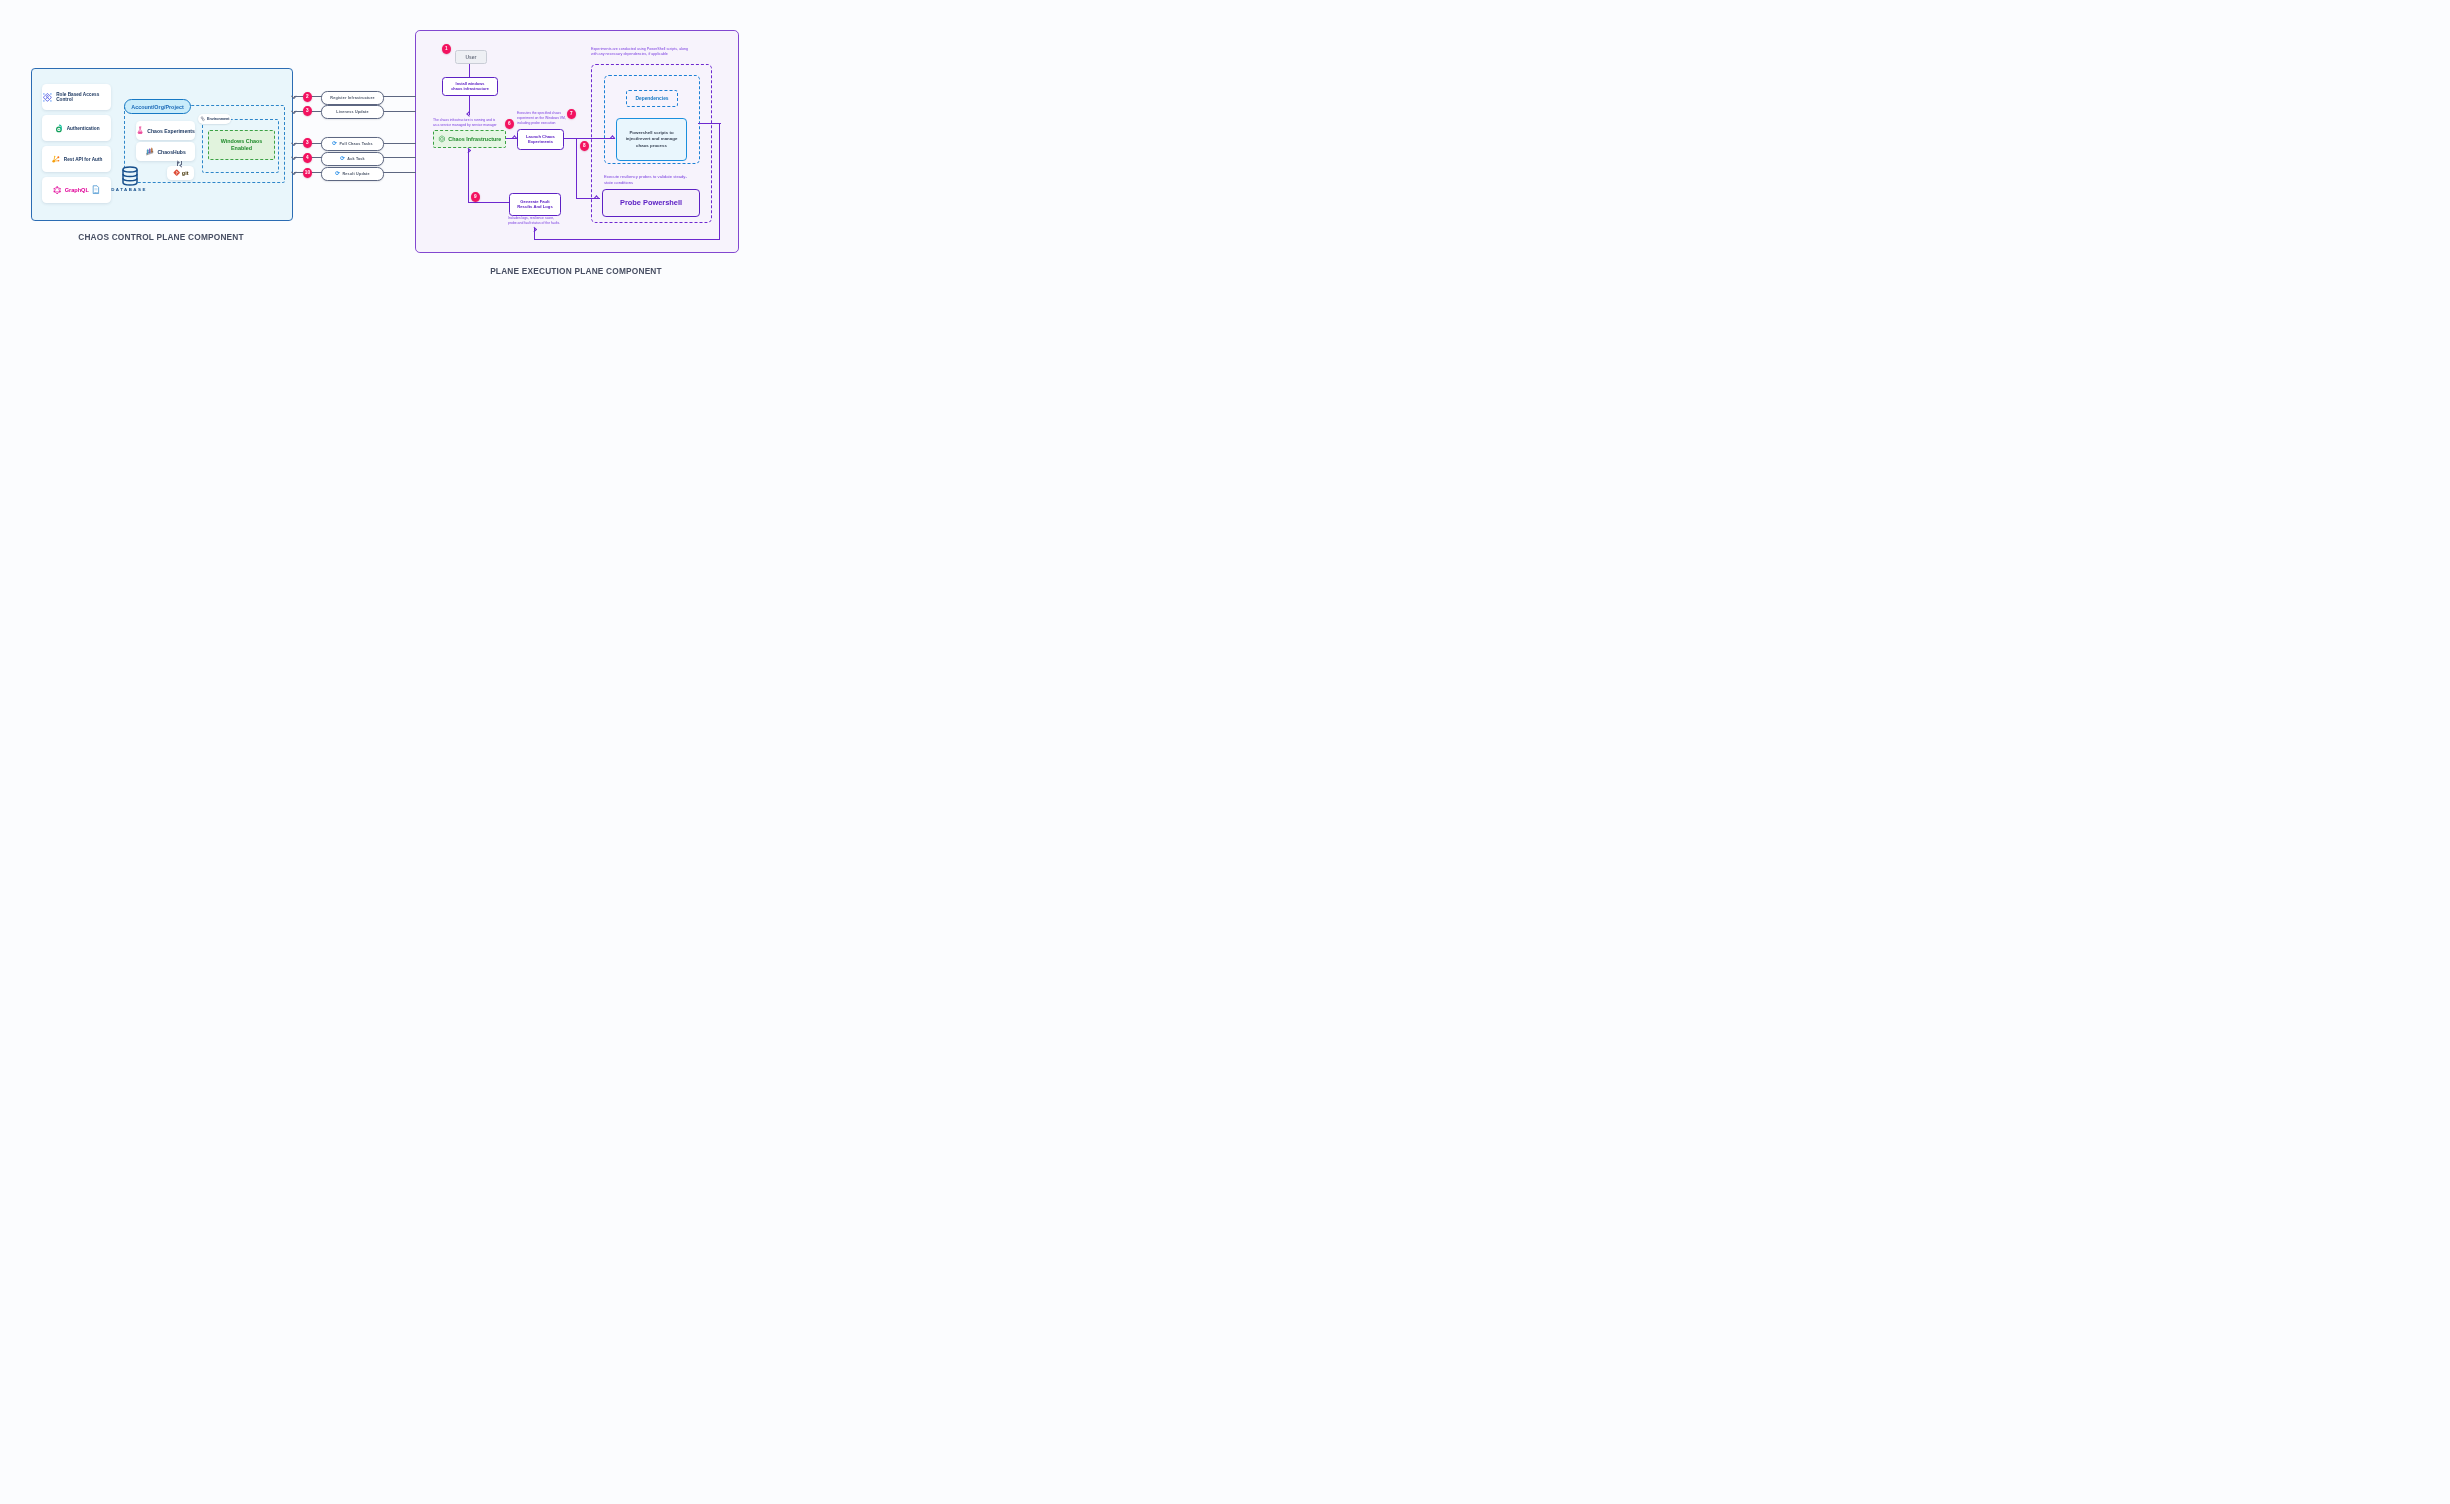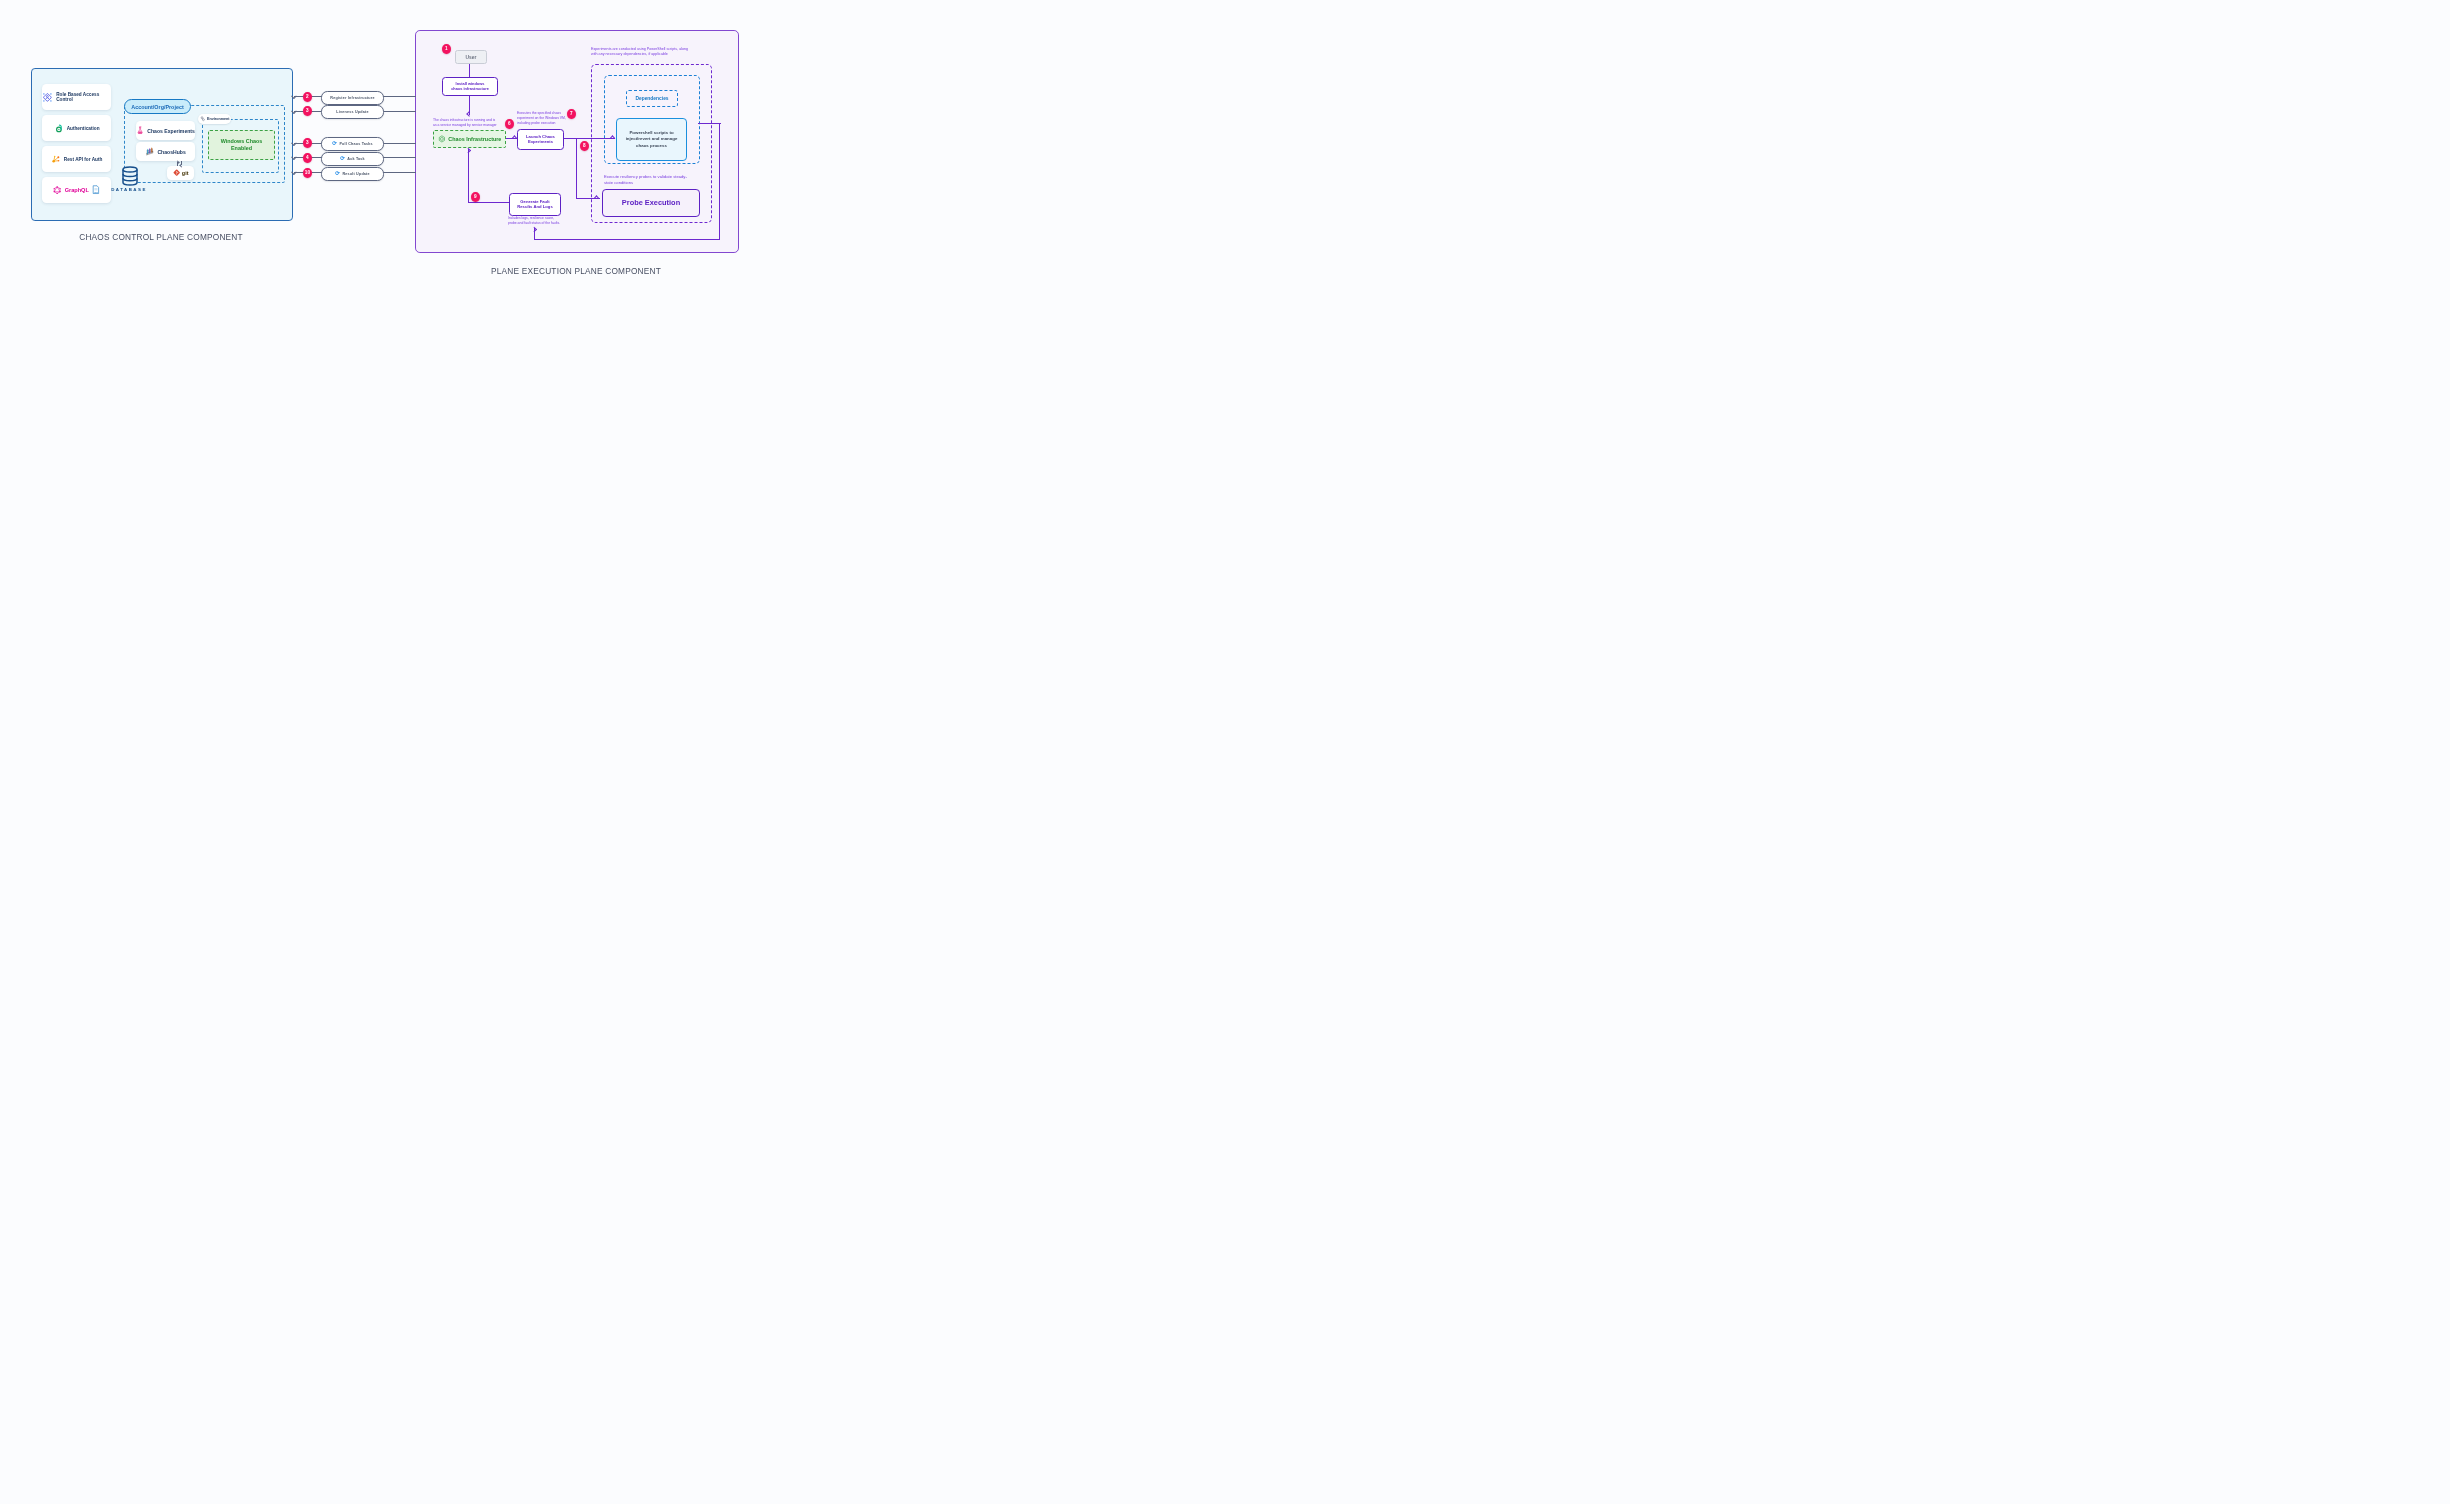--- a/index.html
+++ b/index.html
@@ -4,21 +4,21 @@
 <style>
   html,body{margin:0;padding:0;background:#fbfcfe;}
   .canvas{position:relative;width:768px;height:306px;background:#fbfcfe;
           font-family:"Liberation Sans",sans-serif;overflow:hidden;}
   .abs{position:absolute;}
   
   .panel-left{left:31px;top:68px;width:260px;height:151px;background:#e9f6fb;
               border:1px solid #2b6cb3;border-radius:3.9px;}
   .panel-right{left:415px;top:30px;width:322px;height:221px;background:#f7f3fc;
                border:1px solid #8247d0;border-radius:4.9px;}
-  .plane-title{font-size:8.3px;font-weight:normal;color:#474e62;letter-spacing:0.2px;text-align:center;}
+  .plane-title{font-size:8.3px;font-weight:bold;color:#474e62;letter-spacing:0.2px;text-align:center;}
   
   .card{position:absolute;background:#fff;border-radius:4.4px;
         box-shadow:0 1px 2.9px rgba(30,60,90,.12);display:flex;align-items:center;
         justify-content:center;gap:3.4px;z-index:2;}
   .card .lbl{font-size:4.7px;font-weight:bold;color:#16325c;}
   .card .lbl2{font-size:5.1px;font-weight:bold;color:#16325c;}
   .gql-text{font-size:5.6px;font-weight:bold;color:#e10098;}
   
   .dash-blue{position:absolute;border:0.7px dashed #2e86c9;border-radius:2.5px;z-index:1;}
   .dash-green{position:absolute;border:0.7px dashed #3ba144;background:#e1f3dd;border-radius:2px;
@@ -328,21 +328,21 @@
   </div>
   <div class="psbox" style="left:616px;top:118px;width:69px;height:41px;">
     <span>Powershell scripts to
 inject/revert and manage
 chaos process</span>
   </div>
 
   <div class="note" style="left:604px;top:174px;width:98px;font-size:4.2px;line-height:5.9px;">Execute resiliency probes to validate steady-
 state conditions</div>
   <div class="probebox" style="left:602px;top:189px;width:96px;height:25.5px;">
-    <span>Probe Execution</span>
+    <span>Probe Powershell</span>
   </div>
 
   <div class="hline p" style="left:698px;top:123px;width:22.5px;"></div>
   <div class="vline p" style="left:719px;top:123px;height:117px;"></div>
   <div class="hline p" style="left:534px;top:239px;width:186px;"></div>
   <div class="vline p" style="left:534px;top:228px;height:10.8px;"></div>
   <div class="chev p cu" style="left:532px;top:227px;"></div>
 
   <div class="pbox" style="left:509px;top:193px;width:50px;height:20.6px;">
     <span>Generate Fault

